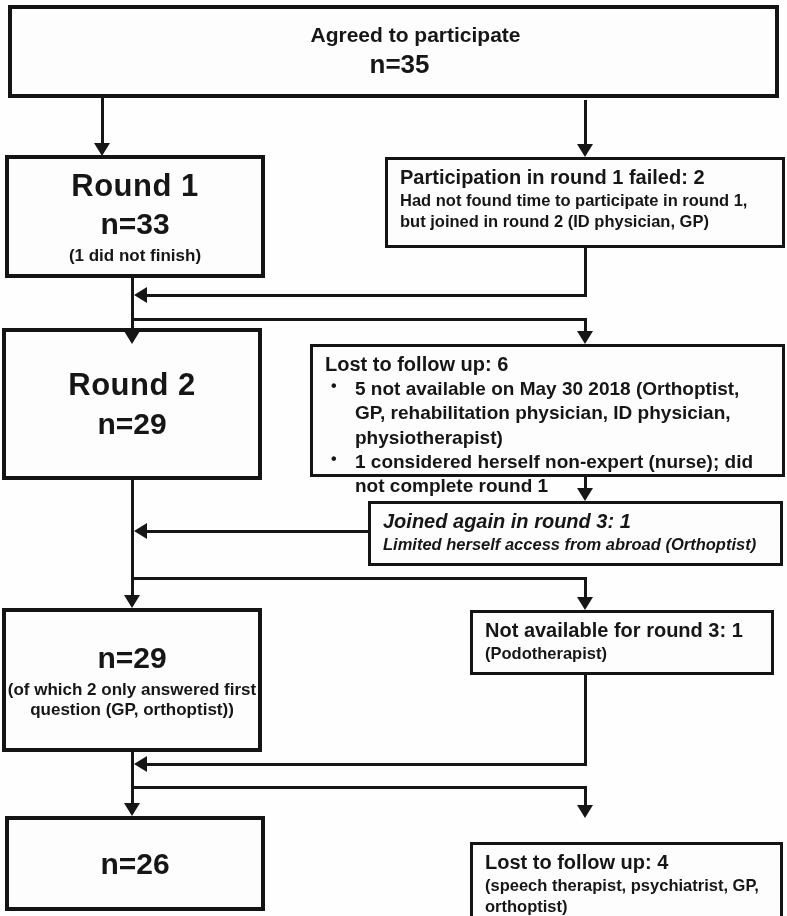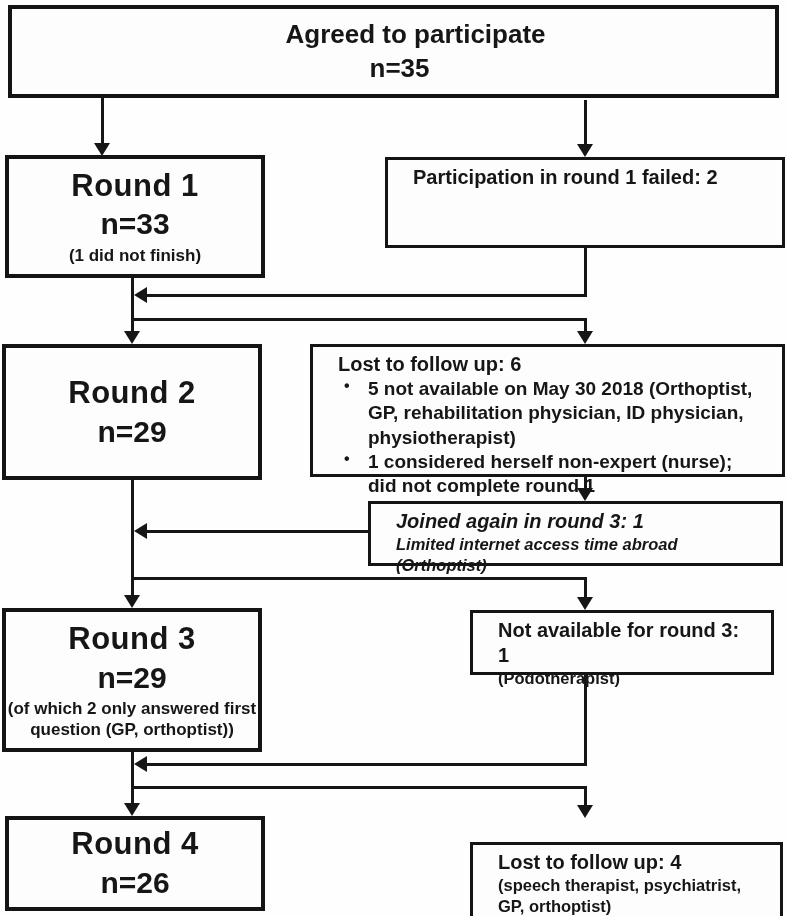--- a/index.html
+++ b/index.html
@@ -26,24 +26,24 @@
   .center-box {
     display: flex;
     flex-direction: column;
     align-items: center;
     justify-content: center;
     text-align: center;
   }
   .r-title { font-size: 31px; font-weight: 700; line-height: 1.25; letter-spacing: 0.5px; }
   .r-n     { font-size: 30px; font-weight: 700; line-height: 1.25; text-align: right; }
   .r-note  { font-size: 17px; font-weight: 700; line-height: 1.2; margin-top: 3px; }
-  .t-title { font-size: 26px; font-weight: 700; line-height: 1.3; margin-left: 44px; }
+  .t-title { font-size: 21px; font-weight: 700; line-height: 1.3; margin-left: 44px; }
   .t-n     { font-size: 26px; font-weight: 700; line-height: 1.3; margin-left: 12px; }
   
-  .note-box { padding: 5px 25px; }
+  .note-box { padding: 5px 12px; }
   .s-head { font-size: 20px; font-weight: 700; line-height: 1.25; }
   .s-cnt  { font-weight: 800; }
   .s-body { font-size: 16.5px; font-weight: 700; line-height: 1.28; }
   .bullet-row { display: flex; }
   .bullet-mark { width: 24px; flex: 0 0 24px; font-size: 16px; font-weight: 700; padding-left: 6px; }
   .bullet-text { flex: 1 1 auto; font-size: 19px; font-weight: 700; line-height: 1.28; }
   
   .line { position: absolute; background: #161616; }
   .ah-down {
     position: absolute; width: 0; height: 0;
@@ -54,21 +54,21 @@
   .ah-left {
     position: absolute; width: 0; height: 0;
     border-top: 8px solid transparent;
     border-bottom: 8px solid transparent;
     border-right: 13px solid #161616;
   }
   
   #b-agreed    { left: 8px;   top: 5px;   width: 771px; height: 93px;  }
   #b-round1    { left: 5px;   top: 155px; width: 260px; height: 123px; }
   #b-failed1   { left: 385px; top: 157px; width: 400px; height: 91px;  }
-  #b-round2    { left: 2px;   top: 344px; width: 260px; height: 136px; }
+  #b-round2    { left: 2px;   top: 328px; width: 260px; height: 152px; }
   #b-lost6     { left: 310px; top: 344px; width: 475px; height: 133px; }
   #b-joined3   { left: 368px; top: 501px; width: 415px; height: 65px; font-style: italic;  }
   #b-round3    { left: 2px;   top: 608px; width: 260px; height: 144px; }
   #b-notavail3 { left: 470px; top: 610px; width: 304px; height: 65px;  }
   #b-round4    { left: 5px;   top: 816px; width: 260px; height: 95px;  }
   #b-lost4     { left: 470px; top: 818px; width: 313px; height: 88px; margin-top: 24px;  }
   
   #c1  { left: 101px; top: 98px;  width: 3px;   height: 46px; }
   #a1  { left: 94px;  top: 143px; }
   #c2  { left: 584px; top: 100px; width: 3px;   height: 44px; }
@@ -110,20 +110,21 @@
   </div>
 
   <div class="box main-box center-box" id="b-round1">
     <div class="r-title">Round 1</div>
     <div class="r-n">n=33</div>
     <div class="r-note">(1 did not finish)</div>
   </div>
 
   <div class="box side-box note-box" id="b-failed1">
     <div class="s-head"><span>Participation in round 1 failed:</span> <span class="s-cnt">2</span></div>
+    <div class="s-body">Had not found time to participate in round 1, but joined in round 2 (ID physician, GP)</div>
   </div>
 
   <div class="box main-box center-box" id="b-round2">
     <div class="r-title">Round 2</div>
     <div class="r-n">n=29</div>
   </div>
 
   <div class="box side-box note-box" id="b-lost6">
     <div class="s-head"><span>Lost to follow up:</span> <span class="s-cnt">6</span></div>
     <div class="bullet-row">
@@ -131,36 +132,34 @@
       <div class="bullet-text">5 not available on May 30 2018 (Orthoptist, GP, rehabilitation physician, ID physician, physiotherapist)</div>
     </div>
     <div class="bullet-row">
       <div class="bullet-mark">•</div>
       <div class="bullet-text">1 considered herself non-expert (nurse); did not complete round 1</div>
     </div>
   </div>
 
   <div class="box side-box note-box" id="b-joined3">
     <div class="s-head"><span>Joined again in round 3:</span> <span class="s-cnt">1</span></div>
-    <div class="s-body">Limited internet access time abroad (Orthoptist)</div>
+    <div class="s-body">Limited herself access from abroad (Orthoptist)</div>
   </div>
 
   <div class="box main-box center-box" id="b-round3">
-    <div class="r-title">Round 3</div>
     <div class="r-n">n=29</div>
     <div class="r-note">(of which 2 only answered first question (GP, orthoptist))</div>
   </div>
 
   <div class="box side-box note-box" id="b-notavail3">
     <div class="s-head"><span>Not available for round 3:</span> <span class="s-cnt">1</span></div>
     <div class="s-body">(Podotherapist)</div>
   </div>
 
   <div class="box main-box center-box" id="b-round4">
-    <div class="r-title">Round 4</div>
     <div class="r-n">n=26</div>
   </div>
 
   <div class="box side-box note-box" id="b-lost4">
     <div class="s-head"><span>Lost to follow up:</span> <span class="s-cnt">4</span></div>
     <div class="s-body">(speech therapist, psychiatrist, GP, orthoptist)</div>
   </div>
 
   <div class="line" id="c1"></div>
   <div class="ah-down" id="a1"></div>

